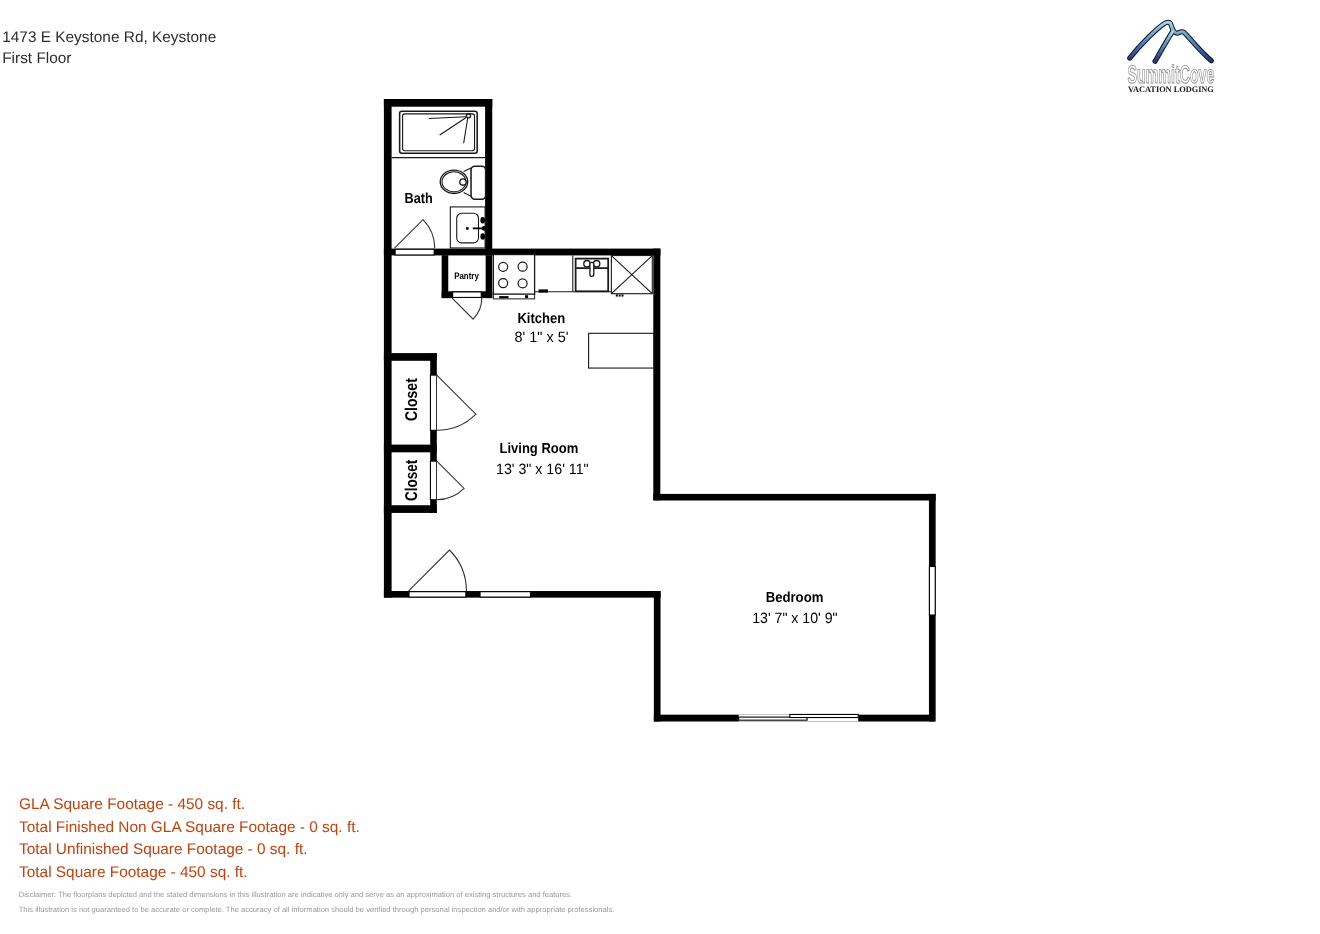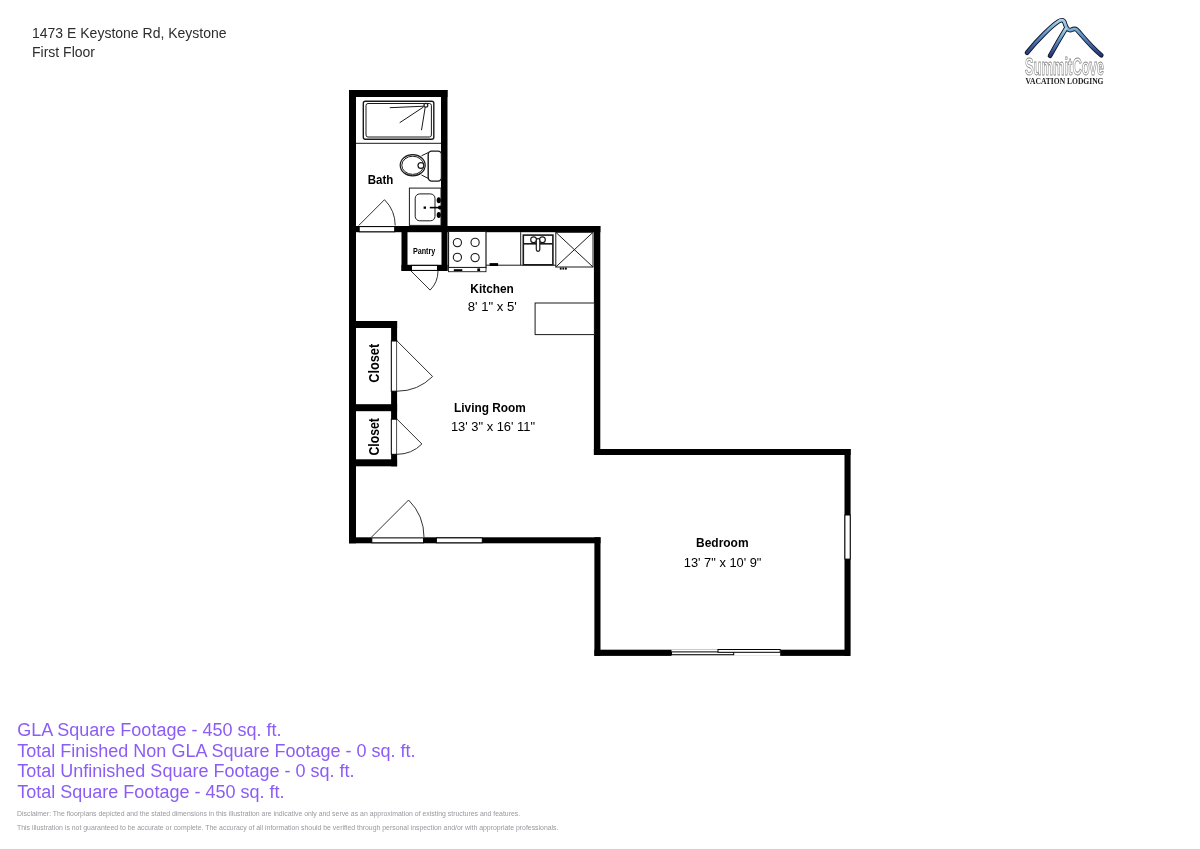--- a/index.html
+++ b/index.html
@@ -1,18 +1,18 @@
 <!DOCTYPE html>
 <html><head>
 <meta charset="utf-8">
 <style>
 html,body{margin:0;padding:0;background:#fff;width:1200px;height:849px;overflow:hidden;}
 body{font-family:"Liberation Sans",sans-serif;position:relative;}
-.hdr{position:absolute;left:32px;top:23.7px;font-size:14px;color:#2d2d2d;line-height:19.8px;}
-.ftr{position:absolute;left:17.3px;top:720.3px;font-size:18px;color:#8b5cf6;line-height:20.4px;}
+.hdr{position:absolute;left:2px;top:23.7px;font-size:14px;color:#2d2d2d;line-height:19.8px;}
+.ftr{position:absolute;left:17.3px;top:720.3px;font-size:14px;color:#c2410c;line-height:20.4px;}
 .disc{position:absolute;left:17px;top:806.8px;font-size:6.9px;color:#98989f;line-height:14px;}
 </style>
 </head>
 <body>
 
 <div class="hdr">1473 E Keystone Rd, Keystone<br>First Floor</div>
 
 <svg width="1200" height="849" viewBox="0 0 1200 849" style="position:absolute;left:0;top:0">
 <g fill="none" stroke="none">
 

